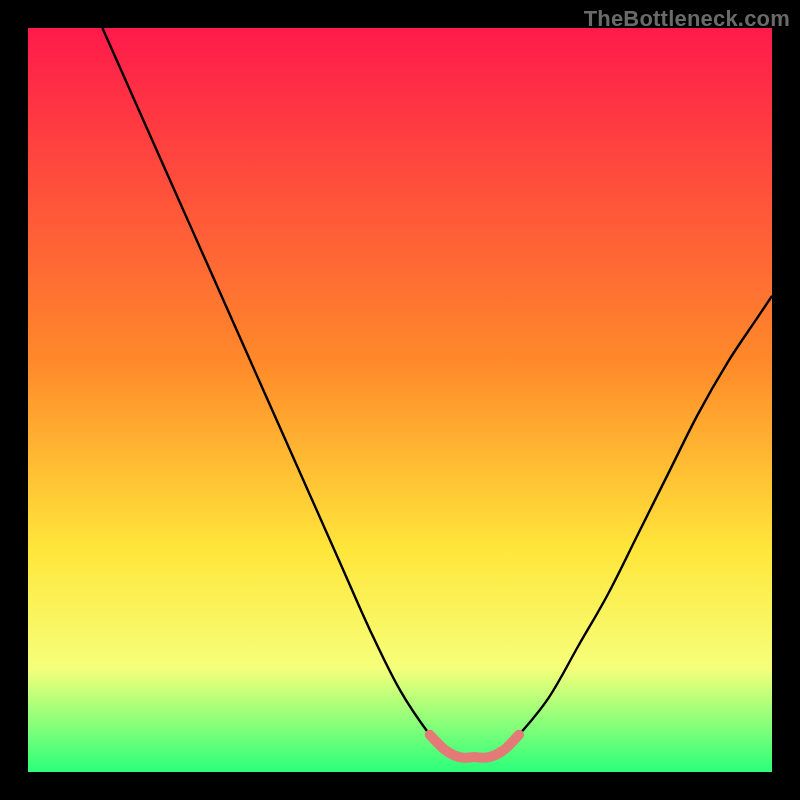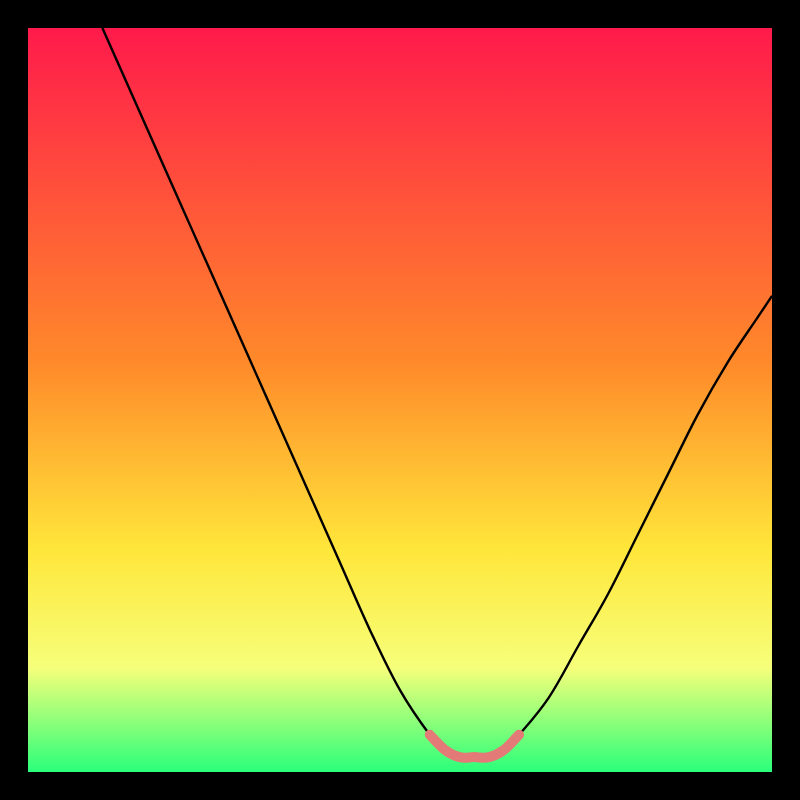--- a/index.html
+++ b/index.html
@@ -27,20 +27,21 @@
     font-weight: 600;
     color: #6a6a6a;
     letter-spacing: 0.2px;
   }
   svg { display: block; }
 </style>
 </head>
 <body>
 
 <div class="frame">
+  <div class="watermark">TheBottleneck.com</div>
 
   <div class="plot">
     <svg id="chart-svg" width="744" height="744" viewBox="0 0 744 744" preserveAspectRatio="none">
       <defs>
         <linearGradient id="bg-grad" x1="0" y1="0" x2="0" y2="1">
             <stop offset="0%" stop-color="#ff1a4b"></stop>
             <stop offset="45%" stop-color="#ff8a2a"></stop>
             <stop offset="70%" stop-color="#ffe63a"></stop>
             <stop offset="86%" stop-color="#f6ff7a"></stop>
             <stop offset="100%" stop-color="#2aff7a"></stop>

